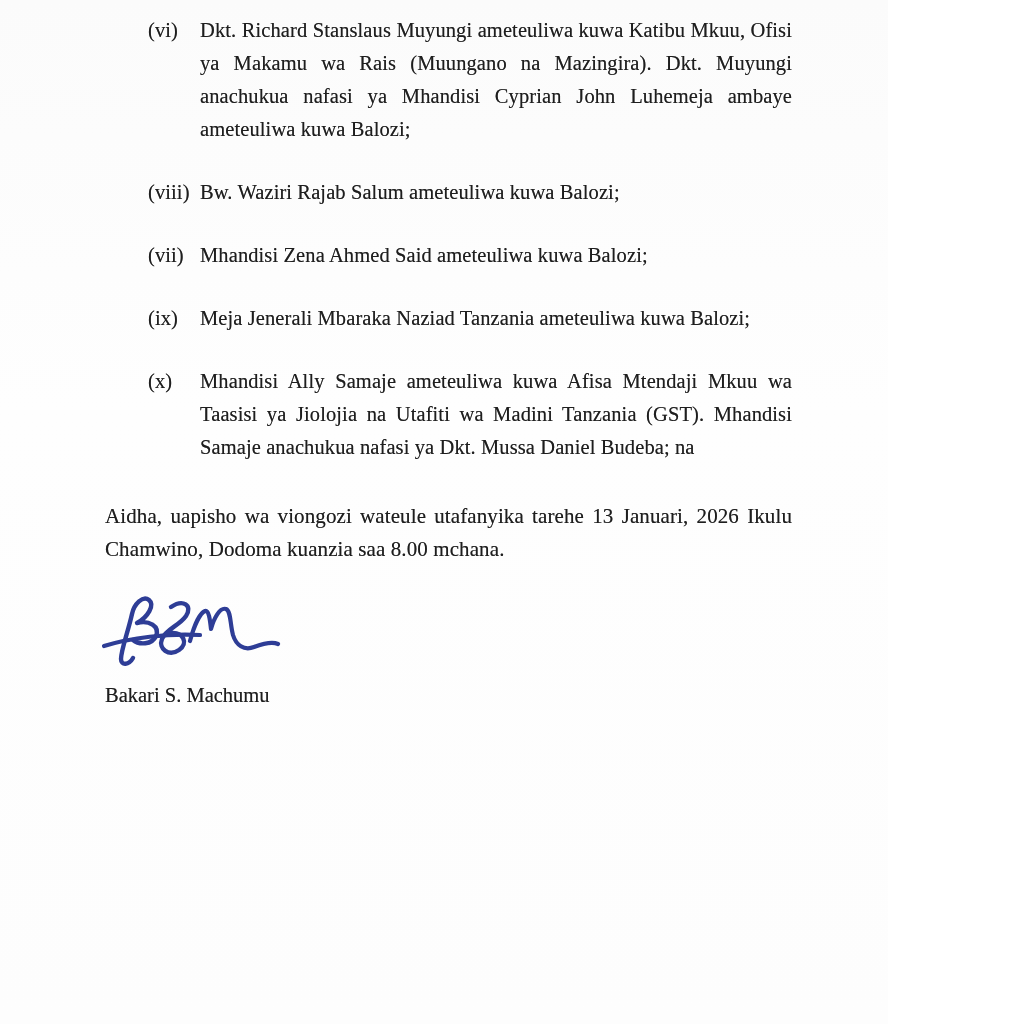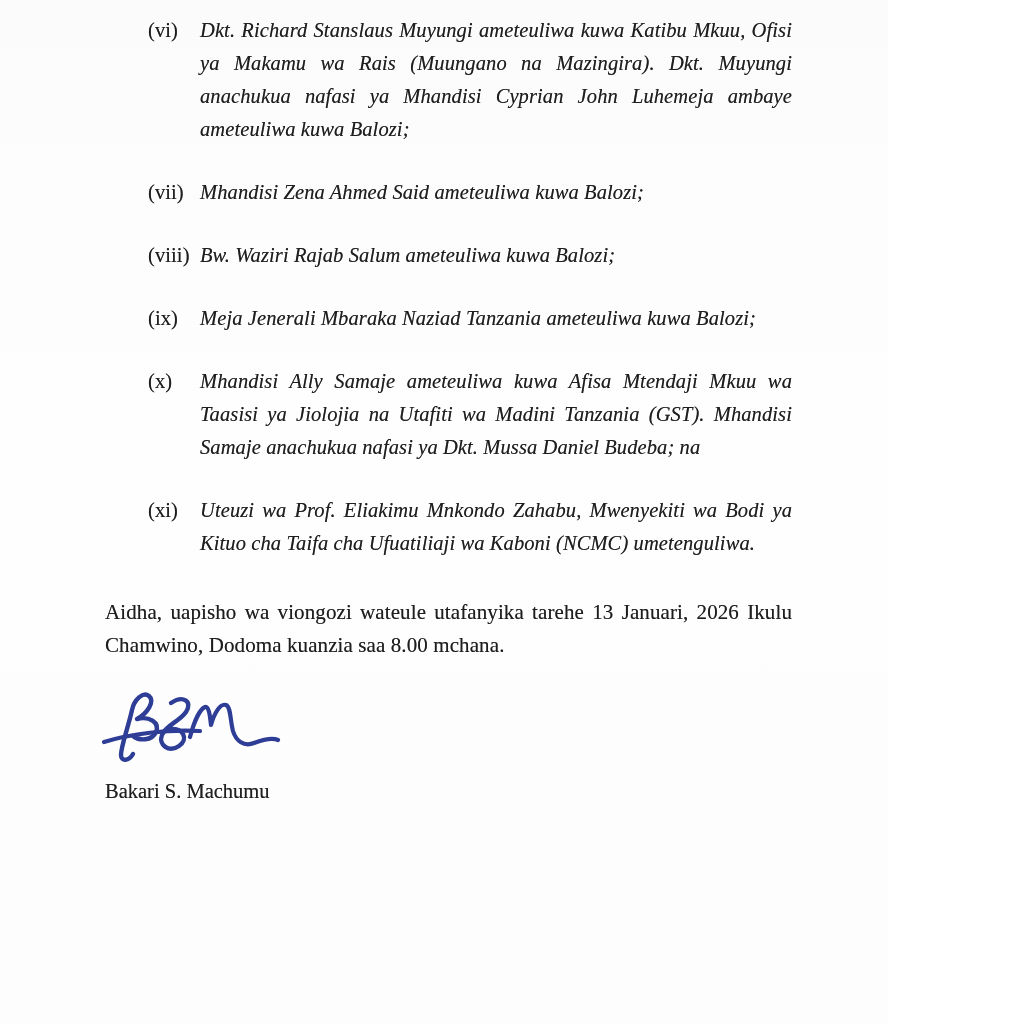--- a/index.html
+++ b/index.html
@@ -31,21 +31,20 @@
     text-shadow: 0 0 0.6px rgba(20,20,20,0.55);
   }
   .appt-marker {
     flex: 0 0 52px;
     white-space: nowrap;
   }
   .appt-text {
     flex: 1 1 auto;
     text-align: justify;
     text-justify: inter-word;
-    font-style: italic;
   }
   .closing {
     margin: 36px 96px 0 105px;
     font-size: 21px;
     line-height: 33px;
     text-align: justify;
     text-justify: inter-word;
     letter-spacing: 0.1px;
     text-shadow: 0 0 0.6px rgba(20,20,20,0.55);
   }
@@ -69,43 +68,39 @@
 
 <div class="page" style="color: rgb(30, 30, 30);">
 
   <div class="appointments">
   <div class="appt-item">
     <span class="appt-marker">(vi)</span>
     <span class="appt-text">Dkt. Richard Stanslaus Muyungi ameteuliwa kuwa Katibu Mkuu, Ofisi ya Makamu wa Rais (Muungano na Mazingira). Dkt. Muyungi anachukua nafasi ya Mhandisi Cyprian John Luhemeja ambaye ameteuliwa kuwa Balozi;</span>
   </div>
 
   <div class="appt-item">
-    <span class="appt-marker">(vii)</span>
-    <span class="appt-text">Mhandisi Zena Ahmed Said ameteuliwa kuwa Balozi;</span>
+    <span class="appt-marker">(viii)</span>
+    <span class="appt-text">Bw. Waziri Rajab Salum ameteuliwa kuwa Balozi;</span>
   </div>
 
   <div class="appt-item">
-    <span class="appt-marker">(viii)</span>
-    <span class="appt-text">Bw. Waziri Rajab Salum ameteuliwa kuwa Balozi;</span>
+    <span class="appt-marker">(vii)</span>
+    <span class="appt-text">Mhandisi Zena Ahmed Said ameteuliwa kuwa Balozi;</span>
   </div>
 
   <div class="appt-item">
     <span class="appt-marker">(ix)</span>
     <span class="appt-text">Meja Jenerali Mbaraka Naziad Tanzania ameteuliwa kuwa Balozi;</span>
   </div>
 
   <div class="appt-item">
     <span class="appt-marker">(x)</span>
     <span class="appt-text">Mhandisi Ally Samaje ameteuliwa kuwa Afisa Mtendaji Mkuu wa Taasisi ya Jiolojia na Utafiti wa Madini Tanzania (GST). Mhandisi Samaje anachukua nafasi ya Dkt. Mussa Daniel Budeba; na</span>
   </div>
 
-  <div class="appt-item">
-    <span class="appt-marker">(xi)</span>
-    <span class="appt-text">Uteuzi wa Prof. Eliakimu Mnkondo Zahabu, Mwenyekiti wa Bodi ya Kituo cha Taifa cha Ufuatiliaji wa Kaboni (NCMC) umetenguliwa.</span>
-  </div>
 </div>
 
   <p class="closing">Aidha, uapisho wa viongozi wateule utafanyika tarehe 13 Januari, 2026 Ikulu Chamwino, Dodoma kuanzia saa 8.00 mchana.</p>
 
   <div class="signature-wrap">
     <svg viewBox="0 0 190 84" width="190" height="84" fill="none" stroke-linecap="round" stroke-linejoin="round">
 
       <path stroke-width="4.2" d="M4,54 C30,46 68,41 100,43" stroke="#2e3d96"></path>
 
       <path stroke-width="4.4" d="M33,66 C29,73 21,74 21,67 C21,58 28,40 32,22 C34,12 43,3 49,8 C55,13 48,25 37,31 C49,28 60,34 56,44 C52,53 39,53 33,48" stroke="#2e3d96"></path>

